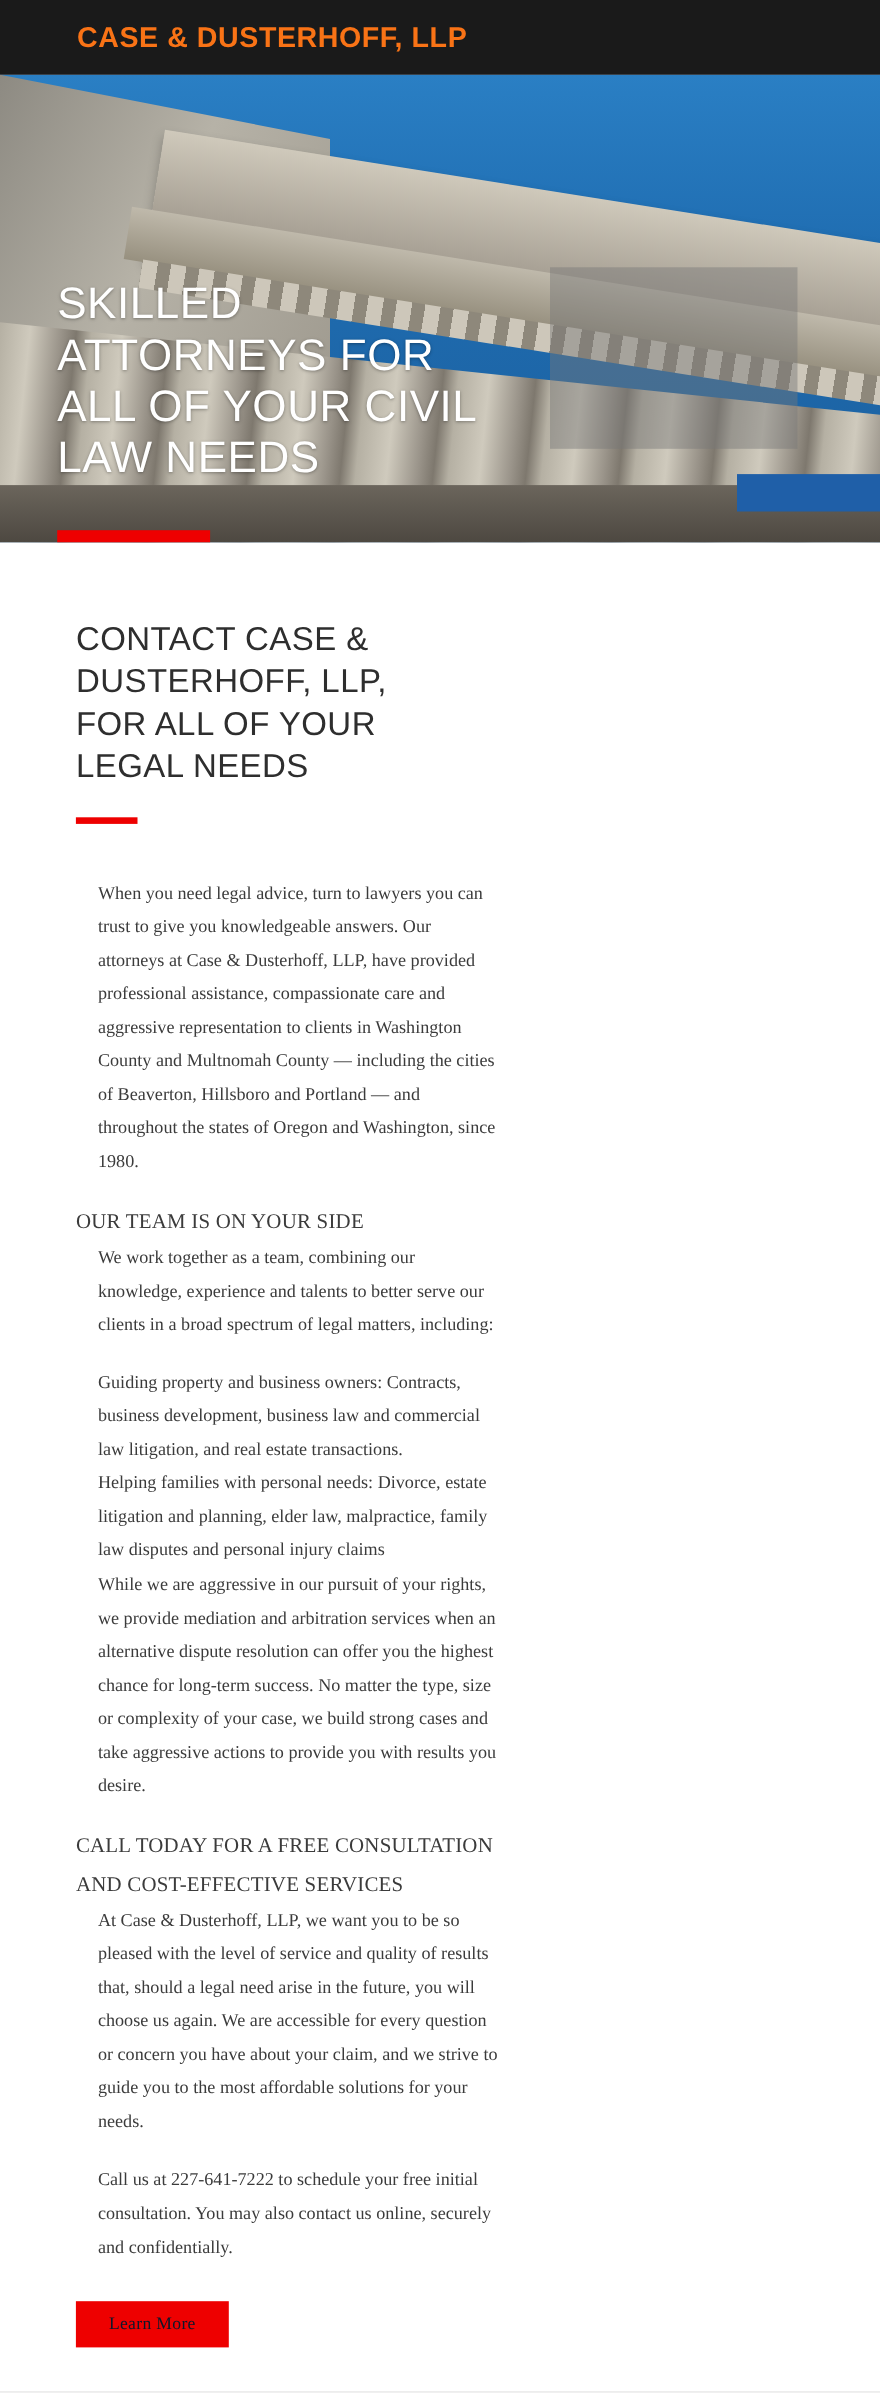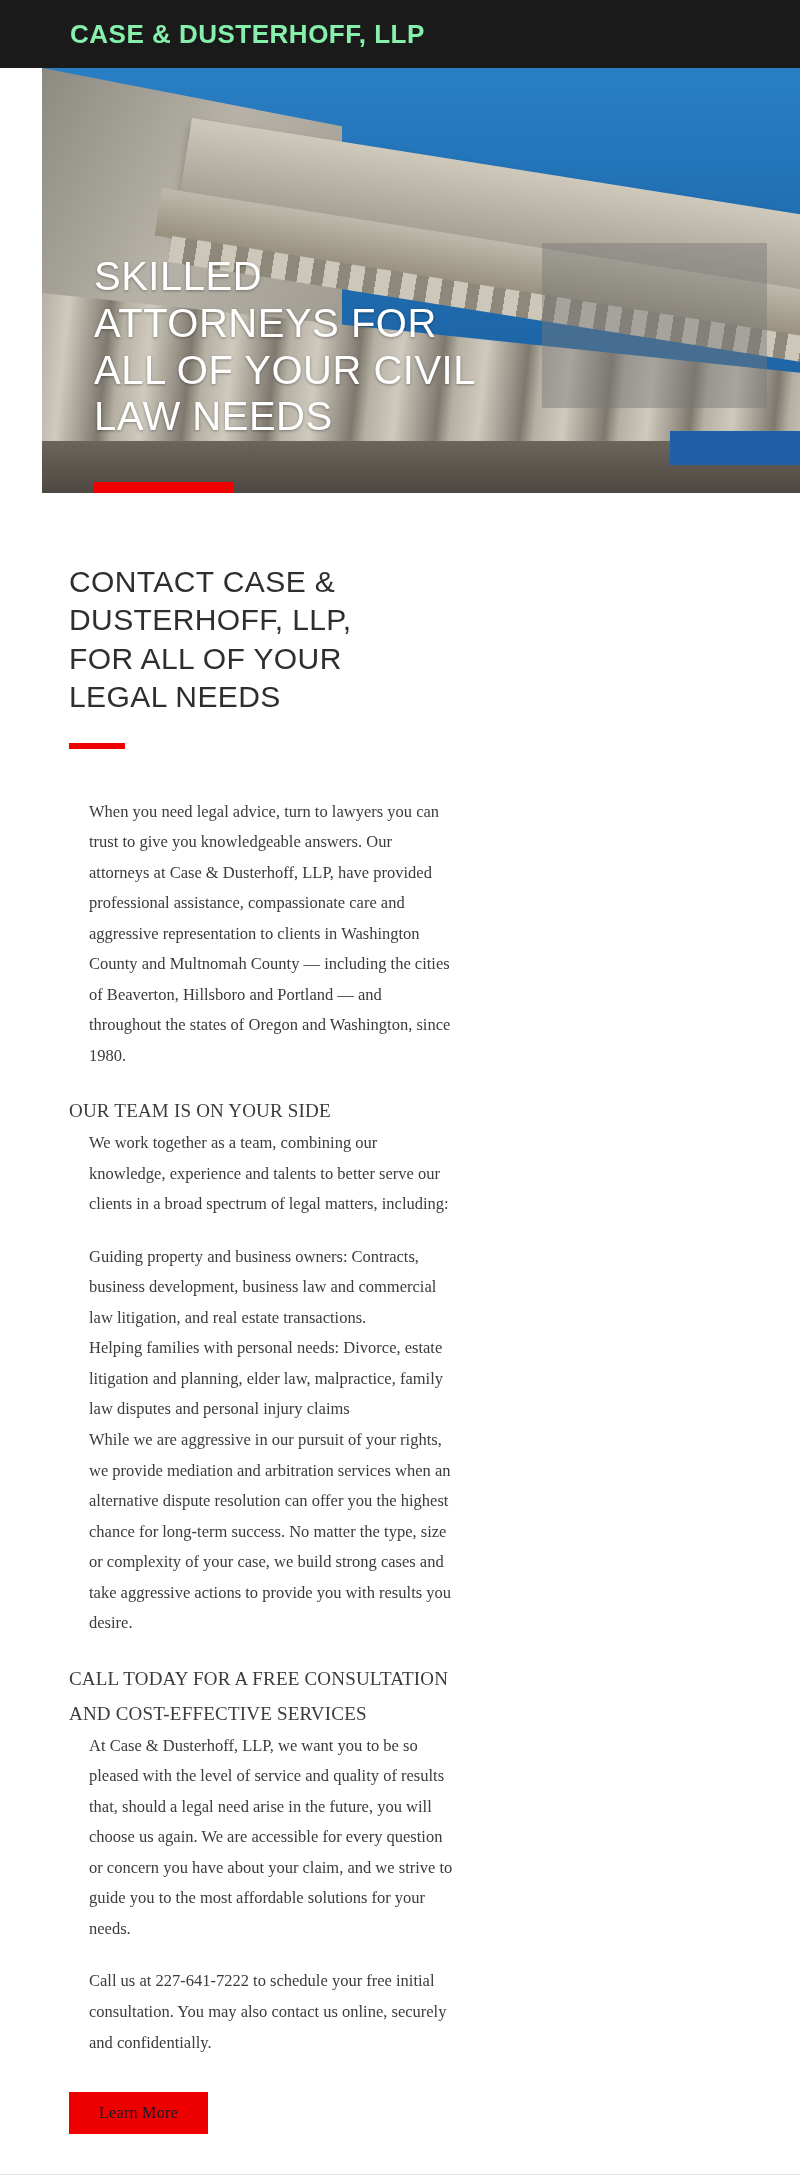--- a/index.html
+++ b/index.html
@@ -12,34 +12,33 @@
 
   
   .site-header {
     background: #1a1a1a;
     height: 68px;
     display: flex;
     align-items: center;
     padding-left: 70px;
   }
   .site-title {
-    color: #86efac;
+    color: #f97316;
     font-family: "Liberation Sans", sans-serif;
     font-size: 26px;
     font-weight: bold;
     letter-spacing: 0.5px;
   }
 
   
   .hero {
     position: relative;
     height: 425px;
     overflow: hidden;
     background: #0d2b4a;
-    margin-left: 42px;
   }
   .hero-sky {
     position: absolute;
     inset: 0;
     background: linear-gradient(180deg, #2a7fc4 0%, #1f6cb0 40%, #1b5f9e 100%);
   }
   
   .hero-left-wall {
     position: absolute;
     left: 0; top: 0;

